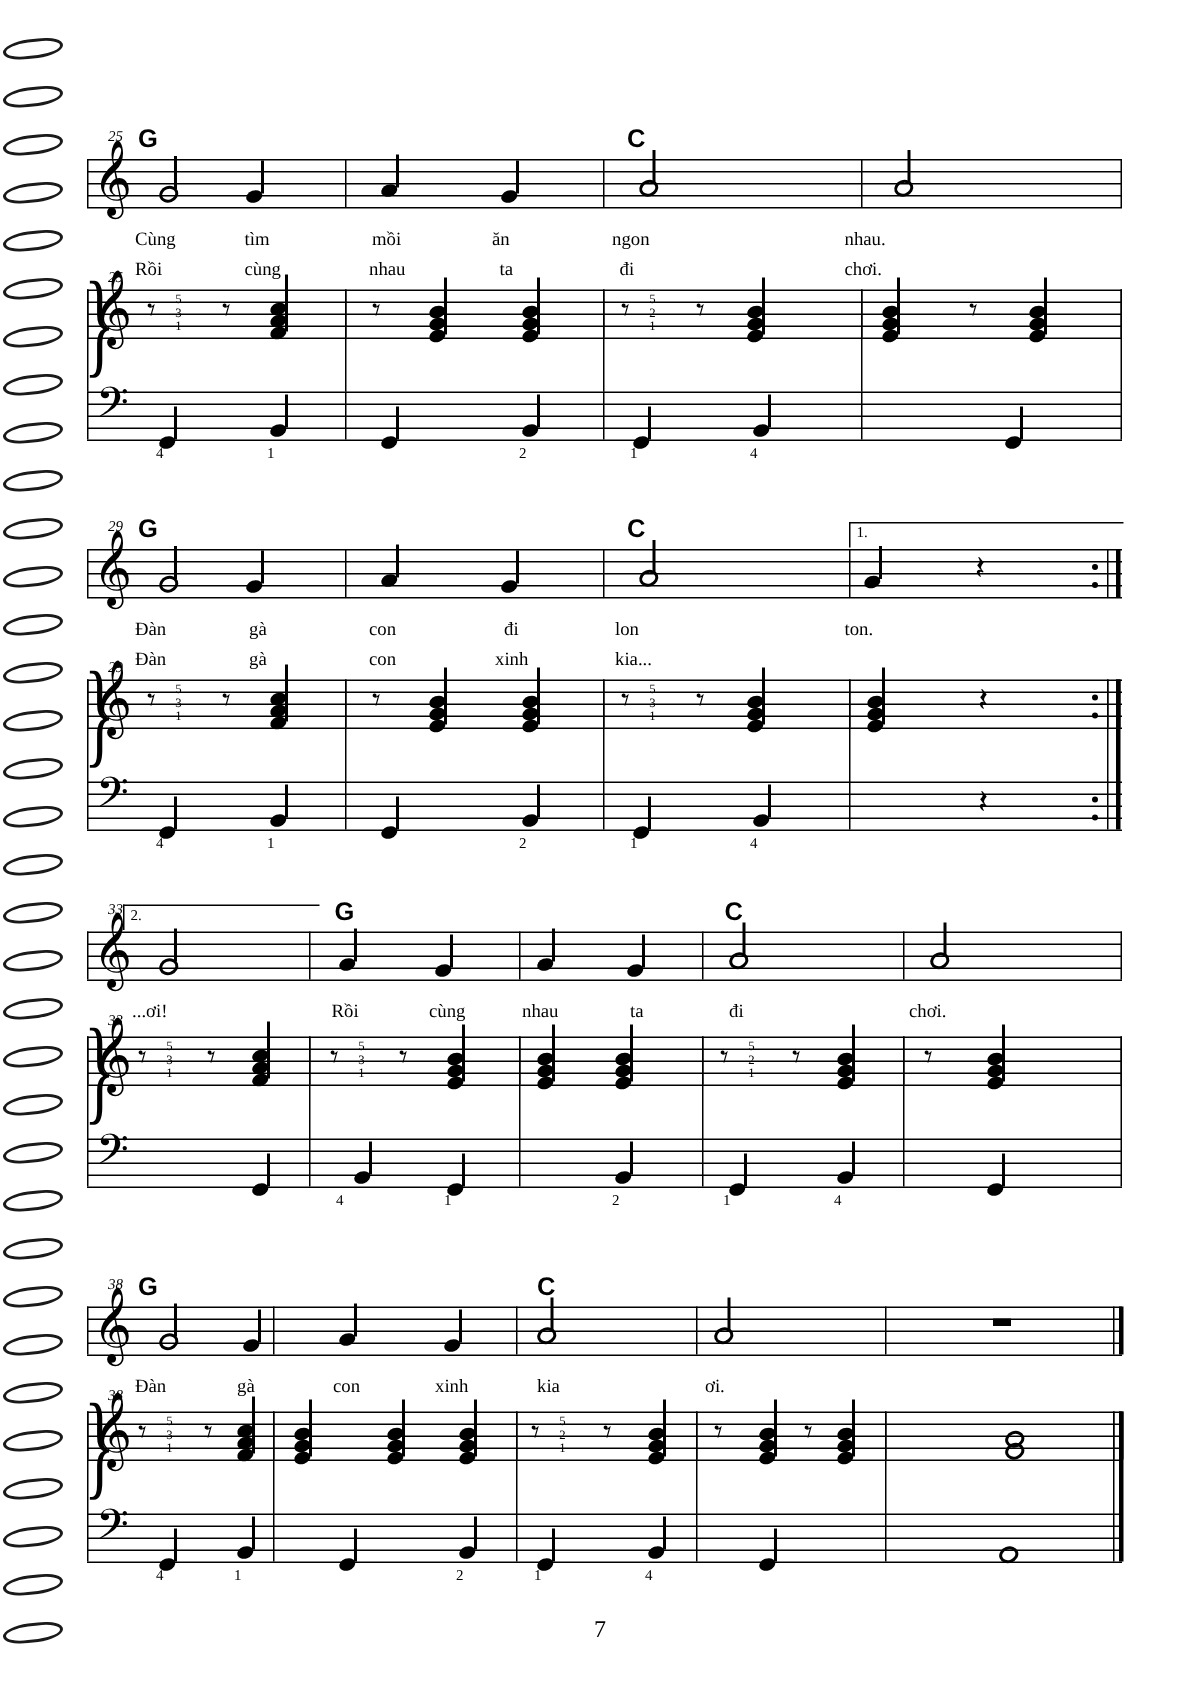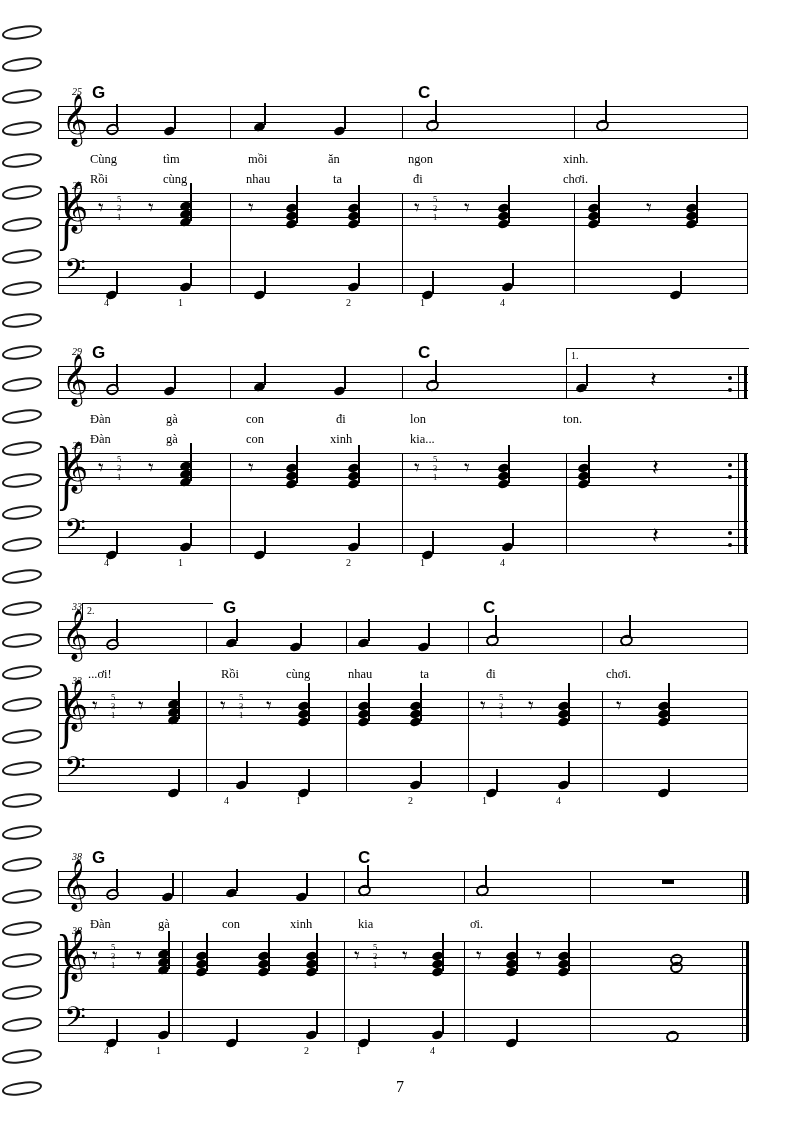--- a/index.html
+++ b/index.html
@@ -275,21 +275,21 @@
     <div class="note hollow" style="left:538px; top:14px;"></div>
     <div class="stem" style="left:547px; top:-6px; height:22px;"></div>
   </div>
 
   <div>
     <span class="lyric" style="left:32px; top:72px;">Cùng</span>
     <span class="lyric" style="left:105px; top:72px;">tìm</span>
     <span class="lyric" style="left:190px; top:72px;">mồi</span>
     <span class="lyric" style="left:270px; top:72px;">ăn</span>
     <span class="lyric" style="left:350px; top:72px;">ngon</span>
-    <span class="lyric" style="left:505px; top:72px;">xinh.</span>
+    <span class="lyric" style="left:505px; top:72px;">nhau.</span>
   </div>
   <div>
     <span class="lyric" style="left:32px; top:92px;">Rồi</span>
     <span class="lyric" style="left:105px; top:92px;">cùng</span>
     <span class="lyric" style="left:188px; top:92px;">nhau</span>
     <span class="lyric" style="left:275px; top:92px;">ta</span>
     <span class="lyric" style="left:355px; top:92px;">đi</span>
     <span class="lyric" style="left:505px; top:92px;">chơi.</span>
   </div>
 

